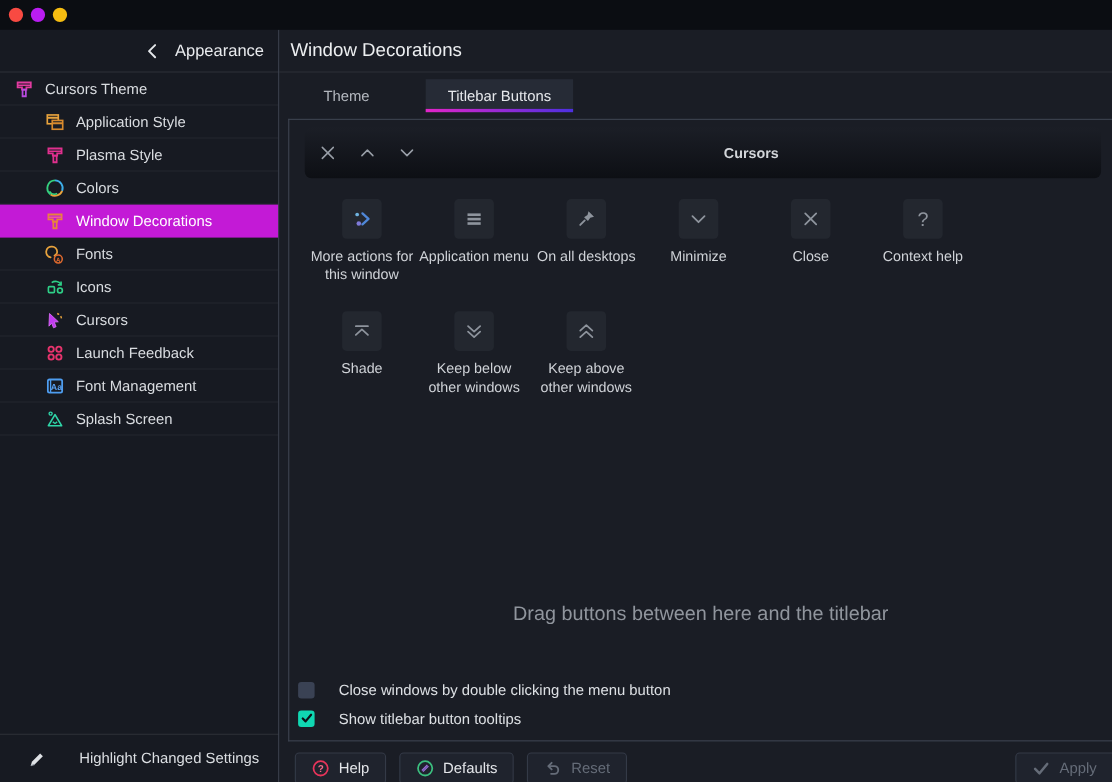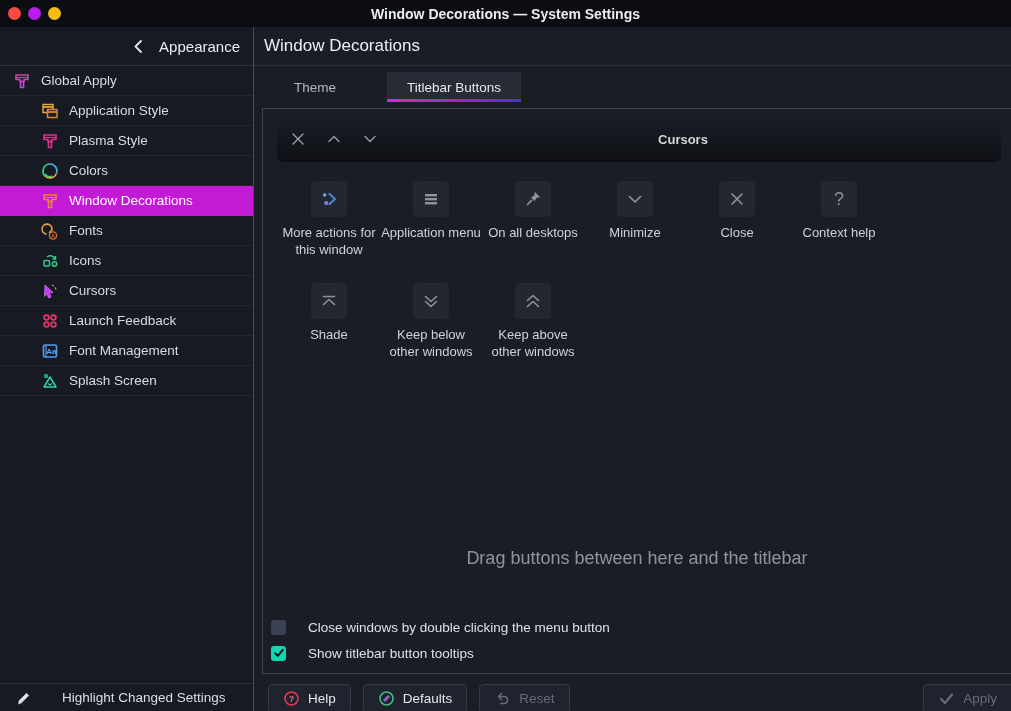--- a/index.html
+++ b/index.html
@@ -26,22 +26,22 @@
     border-bottom:1px solid rgba(255,255,255,0.10);flex:none;justify-content:flex-end;}
   .sb-header-label{font-size:15px;color:#e9ebee;}
   .sb-list{flex:1;overflow:hidden;}
   .sb-item{height:30px;display:flex;align-items:center;gap:9px;padding-left:12px;
     border-bottom:1px solid rgba(255,255,255,0.055);}
   .sb-item.child{padding-left:40px;}
   .sb-item.selected{background:#c31ad6;border-bottom-color:transparent;}
   .sb-item .sb-label{font-size:13.5px;color:#d9dce0;}
   .sb-item.selected .sb-label{color:#ffffff;}
   .sb-icon{width:20px;height:20px;flex:none;display:flex;align-items:center;justify-content:center;}
-  .sb-footer{height:28px;border-top:1px solid rgba(255,255,255,0.10);display:flex;
-    align-items:center;padding-left:14px;gap:28px;flex:none;}
+  .sb-footer{height:44px;border-top:1px solid rgba(255,255,255,0.10);display:flex;
+    align-items:center;padding-left:24px;gap:28px;flex:none;}
   .sb-footer-label{font-size:13.5px;color:#dcdfe3;}
 
   
   .main{flex:1;background:#1a1d25;display:flex;flex-direction:column;min-width:0;}
   .main-header{height:39px;flex:none;display:flex;align-items:center;padding-left:10px;
     border-bottom:1px solid rgba(255,255,255,0.09);}
   .main-title{font-size:17px;color:#edeff1;}
   .tab-row{height:42px;flex:none;display:flex;align-items:center;padding-left:20px;gap:31px;}
   .tab{height:30px;display:flex;align-items:center;padding:0 20px;font-size:13.5px;
     color:#b4b8bf;position:relative;}
@@ -90,21 +90,20 @@
 </style>
 </head>
 <body>
 
 <div class="titlebar">
   <div class="traffic">
     <div class="dot red"></div>
     <div class="dot purple"></div>
     <div class="dot yellow"></div>
   </div>
-  <div class="win-title">Window Decorations — System Settings</div>
 </div>
 
 <div class="app">
 
   <div class="sidebar">
     <div class="sb-header">
       <span class="sb-icon">
         <svg width="15" height="15" viewBox="0 0 15 15">
             <path d="M10 2 L4.5 7.5 L10 13" fill="none" stroke="#e4e7ea" stroke-width="1.8" stroke-linecap="round" stroke-linejoin="round"></path>
           </svg>
@@ -115,21 +114,21 @@
     <div class="sb-list">
 
       <div class="sb-item">
         <span class="sb-icon">
           <svg width="20" height="20" viewBox="0 0 20 20">
               <path d="M4 4 h12 v4.5 h-4 v2 h-4 v-2 h-4 z" fill="none" stroke="#e13ba0" stroke-width="1.6"></path>
               <path d="M8.5 10.5 h3 v6 h-3 z" fill="none" stroke="#b84ae0" stroke-width="1.6"></path>
               <path d="M4 6.5 h12" stroke="#e13ba0" stroke-width="1.2"></path>
             </svg>
         </span>
-        <span class="sb-label">Global Apply</span>
+        <span class="sb-label">Cursors Theme</span>
       </div>
 
       <div class="sb-item child">
         <span class="sb-icon">
           <svg width="20" height="20" viewBox="0 0 20 20">
               <rect x="3" y="3.5" width="10" height="8" fill="none" stroke="#e8a33d" stroke-width="1.5"></rect>
               <path d="M3 6 h10" stroke="#e8a33d" stroke-width="1.8"></path>
               <rect x="7.5" y="8.5" width="9.5" height="8" fill="#1a1d25" stroke="#d88a2e" stroke-width="1.5"></rect>
               <path d="M7.5 11 h9.5" stroke="#d88a2e" stroke-width="1.8"></path>
             </svg>

